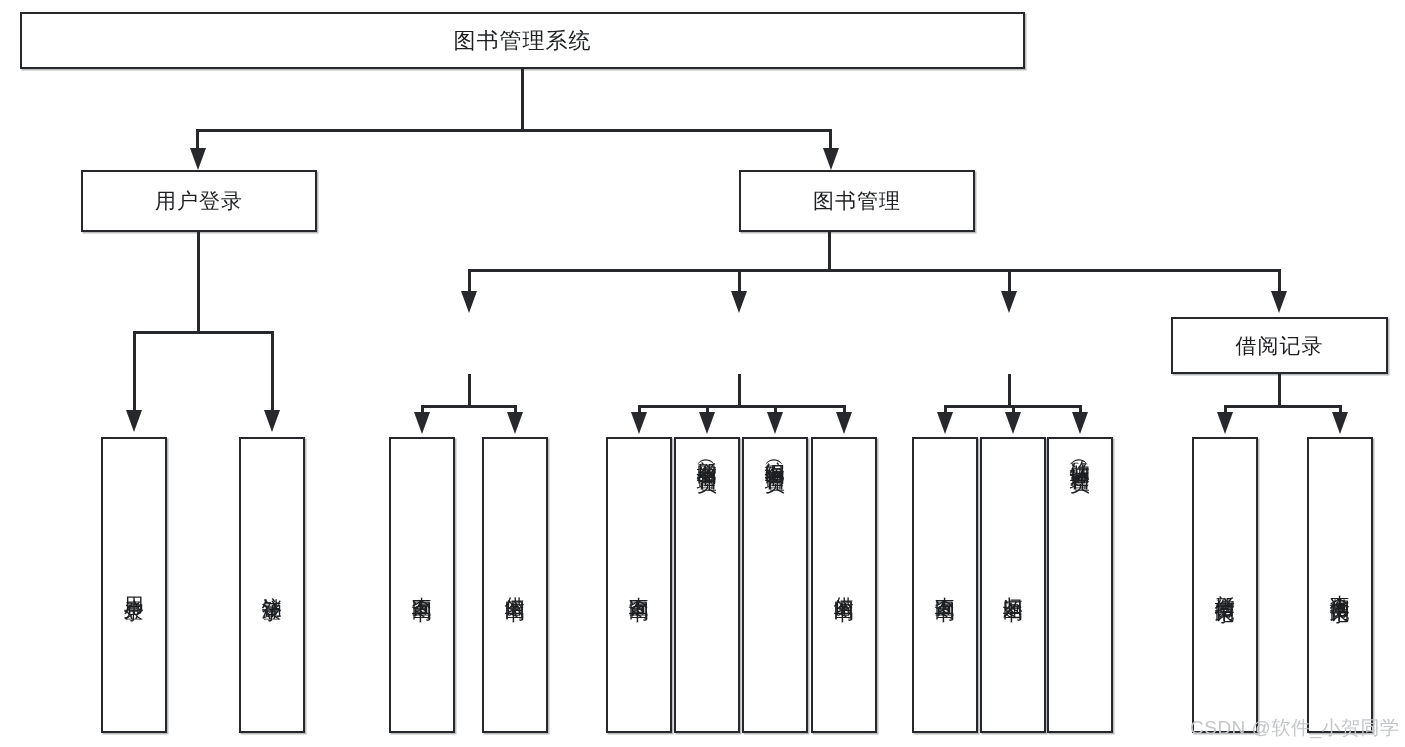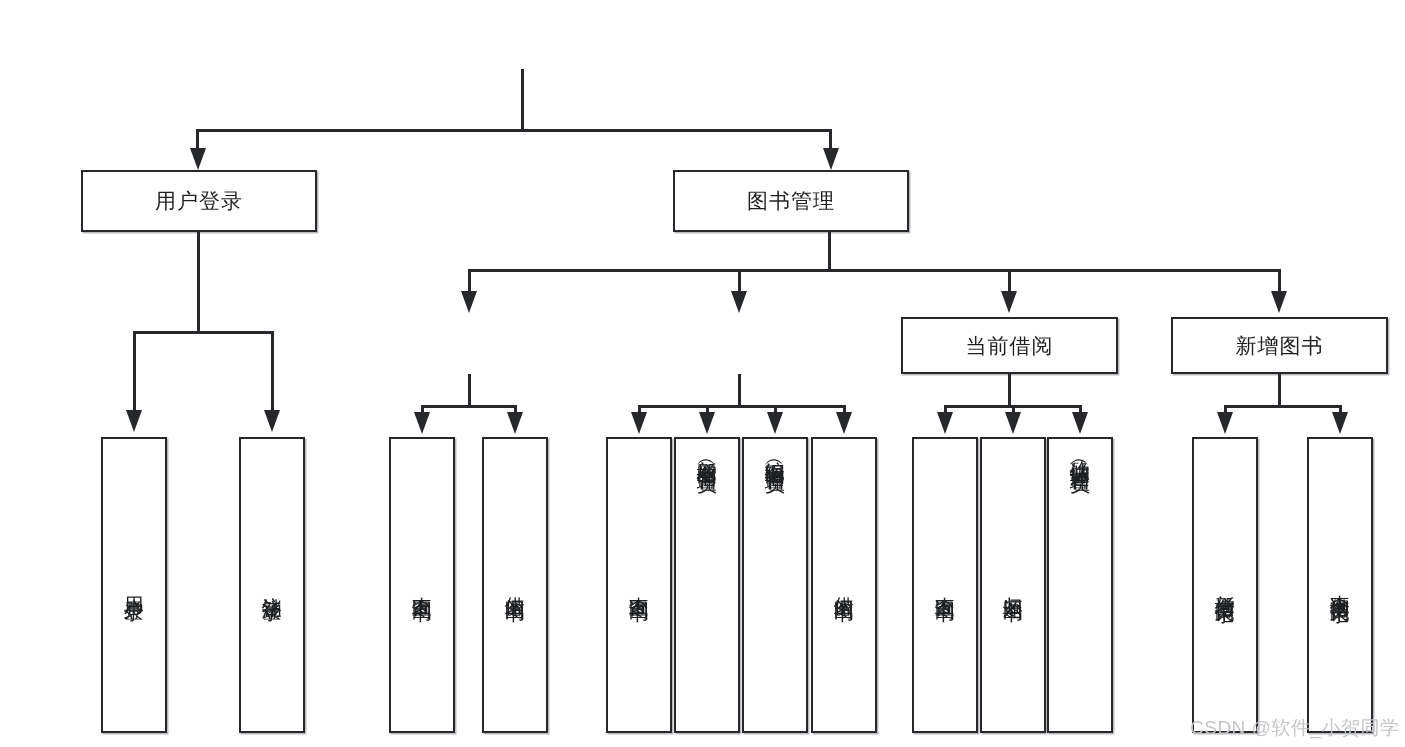--- a/index.html
+++ b/index.html
@@ -77,33 +77,34 @@
     letter-spacing:0.5px;
     white-space:nowrap;
     user-select:none;
   }
 </style>
 </head>
 <body>
 
 <div id="canvas">
 
+  <div class="node root" style="left:20px;top:12px;width:1005px;height:57px;">图书管理系统</div>
 
   <div class="seg v" style="left:521px;top:69px;height:61px;"></div>
 
   <div class="seg h" style="left:196px;top:129px;width:636px;"></div>
 
   <div class="seg v" style="left:196px;top:129px;height:24px;"></div>
   <div class="seg v" style="left:829px;top:129px;height:24px;"></div>
   <div class="arrow" style="left:190px;top:148px;"></div>
   <div class="arrow" style="left:823px;top:148px;"></div>
 
   <div class="node horiz" style="left:81px;top:170px;width:236px;height:62px;">用户登录</div>
 
-  <div class="node horiz" style="left:673px;top:170px;width:236px;height:62px;">图书管理</div>
+  <div class="node horiz" style="left:739px;top:170px;width:236px;height:62px;">图书管理</div>
 
   <div class="seg v" style="left:197px;top:232px;height:101px;"></div>
   <div class="seg h" style="left:133px;top:331px;width:140px;"></div>
   <div class="seg v" style="left:133px;top:331px;height:84px;"></div>
   <div class="seg v" style="left:271px;top:331px;height:84px;"></div>
   <div class="arrow" style="left:126px;top:410px;"></div>
   <div class="arrow" style="left:264px;top:410px;"></div>
 
   <div class="seg v" style="left:828px;top:232px;height:39px;"></div>
   <div class="seg h" style="left:468px;top:269px;width:813px;"></div>
@@ -111,23 +112,22 @@
   <div class="seg v" style="left:738px;top:269px;height:26px;"></div>
   <div class="seg v" style="left:1008px;top:269px;height:26px;"></div>
   <div class="seg v" style="left:1278px;top:269px;height:26px;"></div>
   <div class="arrow" style="left:461px;top:291px;"></div>
   <div class="arrow" style="left:731px;top:291px;"></div>
   <div class="arrow" style="left:1001px;top:291px;"></div>
   <div class="arrow" style="left:1271px;top:291px;"></div>
 
 
 
-  <div class="node horiz" style="left:901px;top:317px;width:217px;height:57px;">当前借阅</div>
 
-  <div class="node horiz" style="left:1171px;top:317px;width:217px;height:57px;">新增图书</div>
+  <div class="node horiz" style="left:1171px;top:317px;width:217px;height:57px;">借阅记录</div>
 
   <div class="seg v" style="left:468px;top:374px;height:33px;"></div>
   <div class="seg h" style="left:421px;top:405px;width:96px;"></div>
   <div class="seg v" style="left:421px;top:405px;height:10px;"></div>
   <div class="seg v" style="left:514px;top:405px;height:10px;"></div>
   <div class="arrow" style="left:414px;top:412px;"></div>
   <div class="arrow" style="left:507px;top:412px;"></div>
 
   <div class="seg v" style="left:738px;top:374px;height:33px;"></div>
   <div class="seg h" style="left:638px;top:405px;width:208px;"></div>

